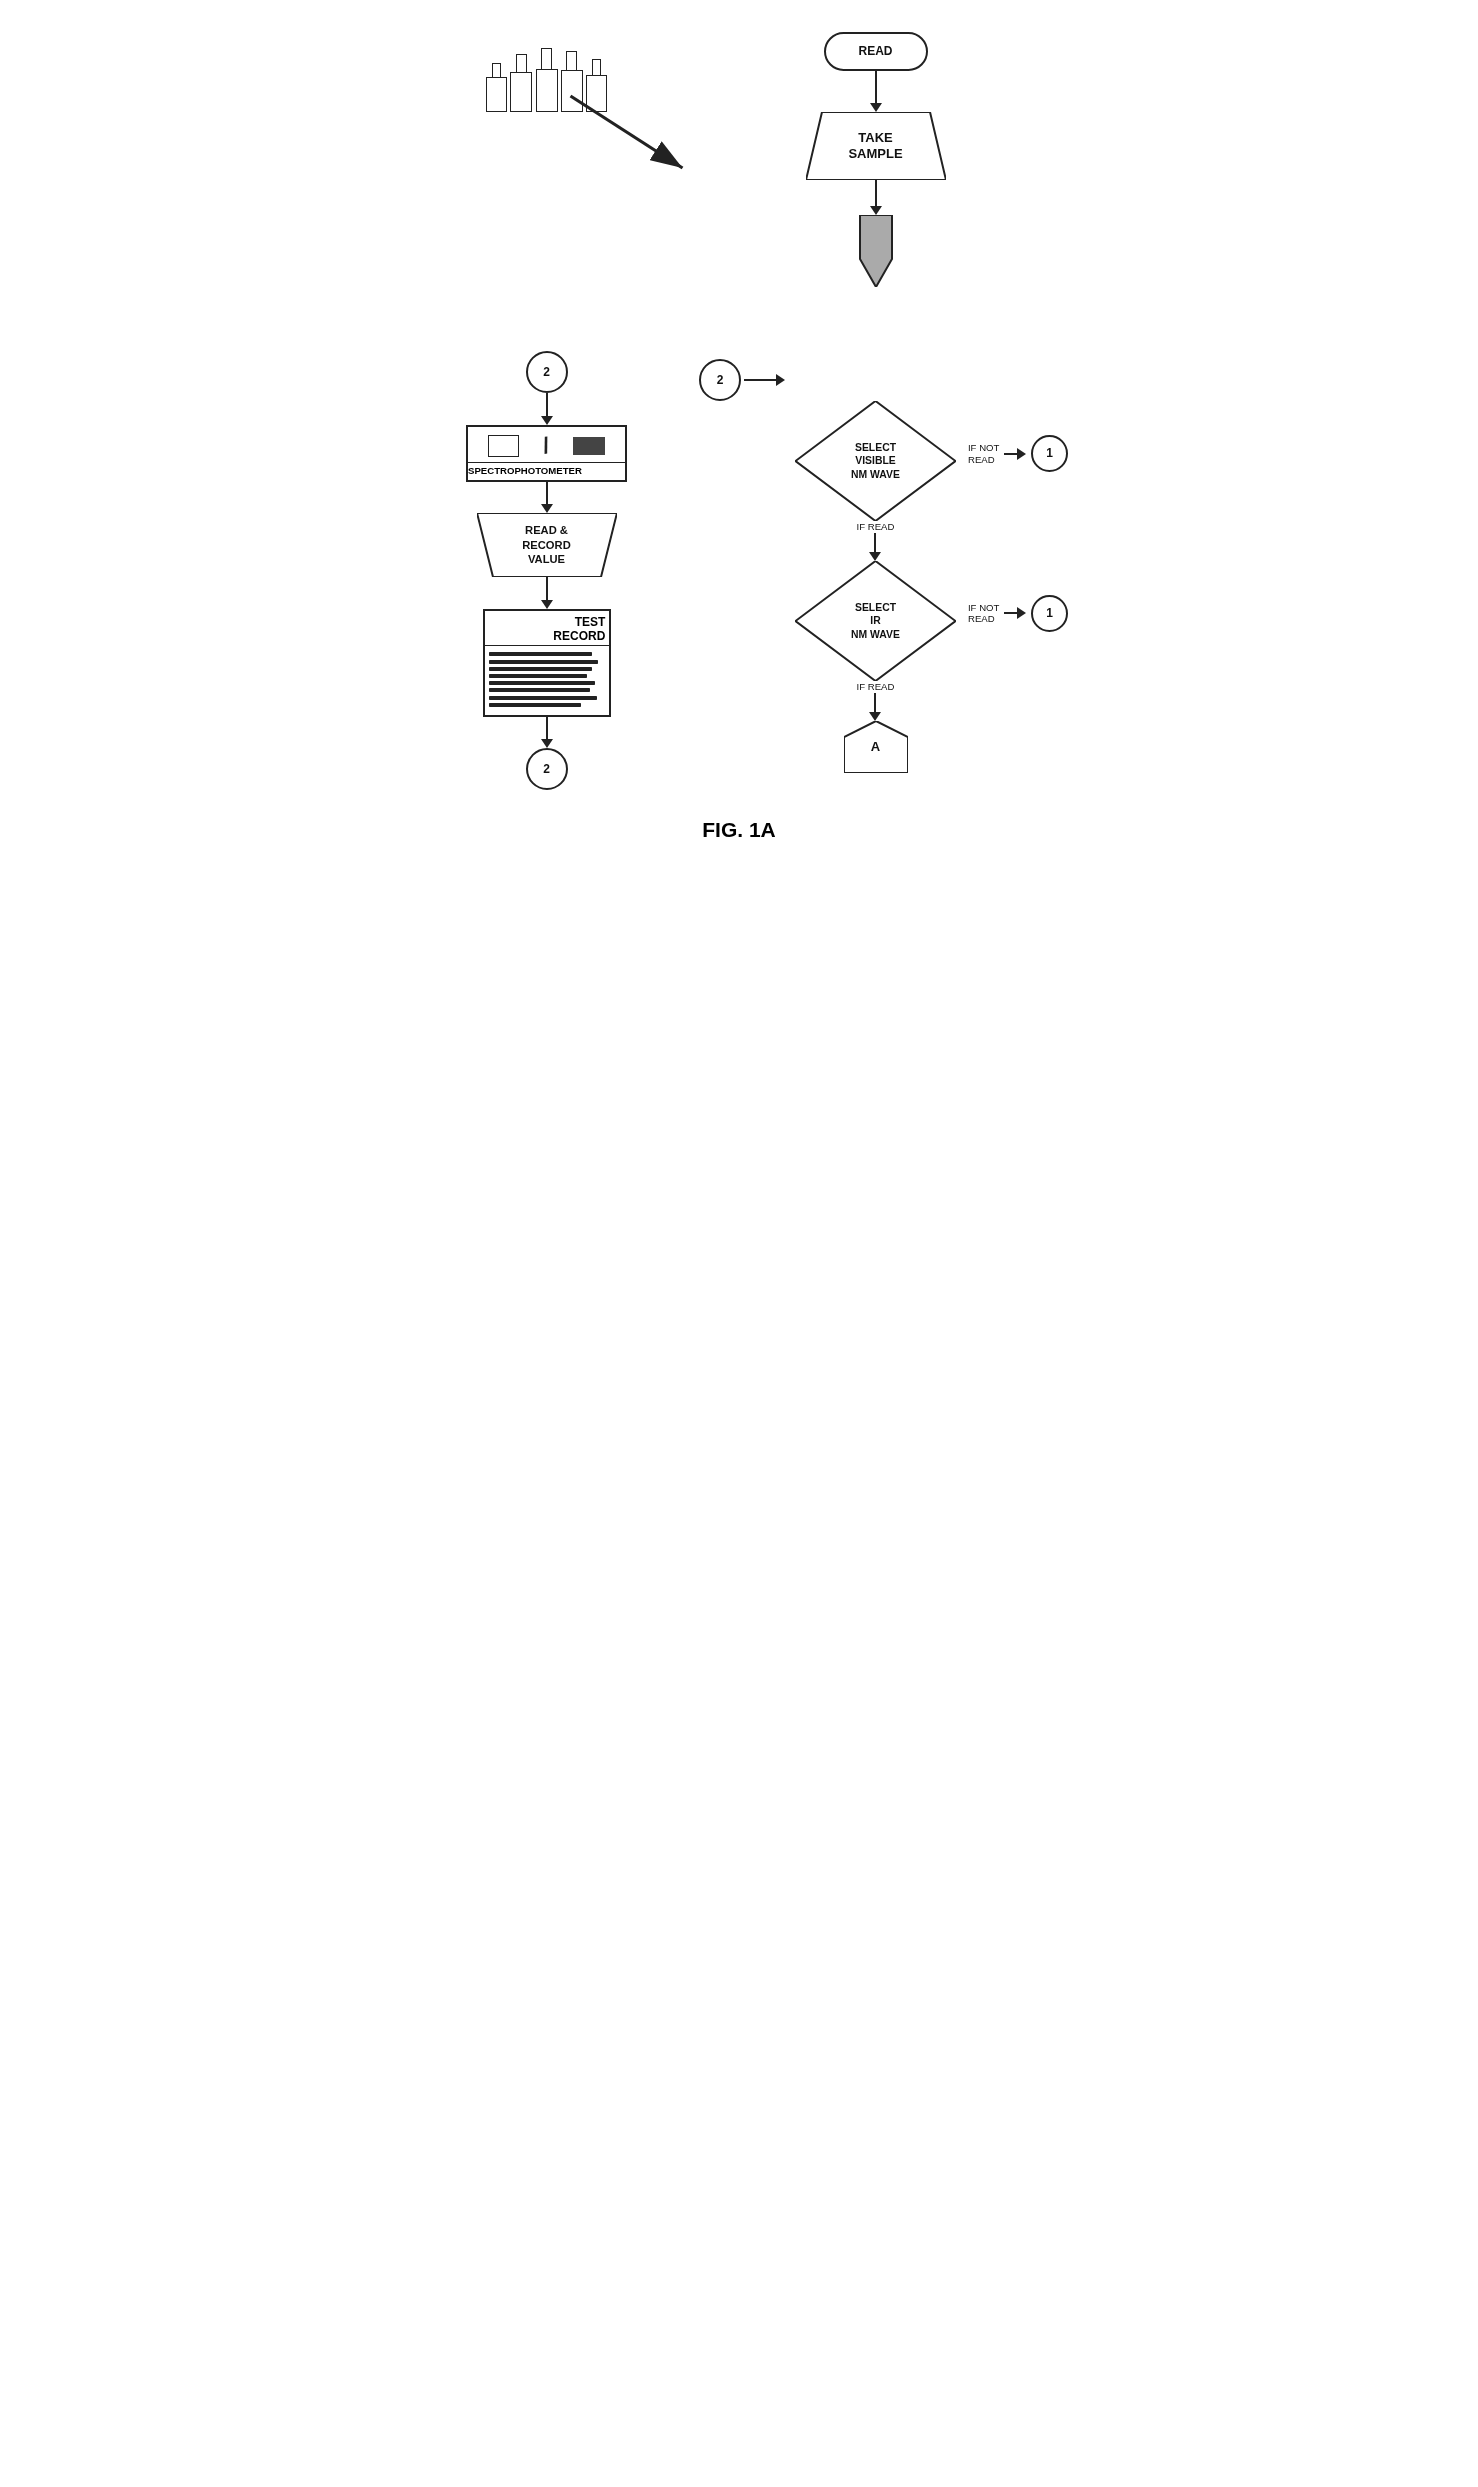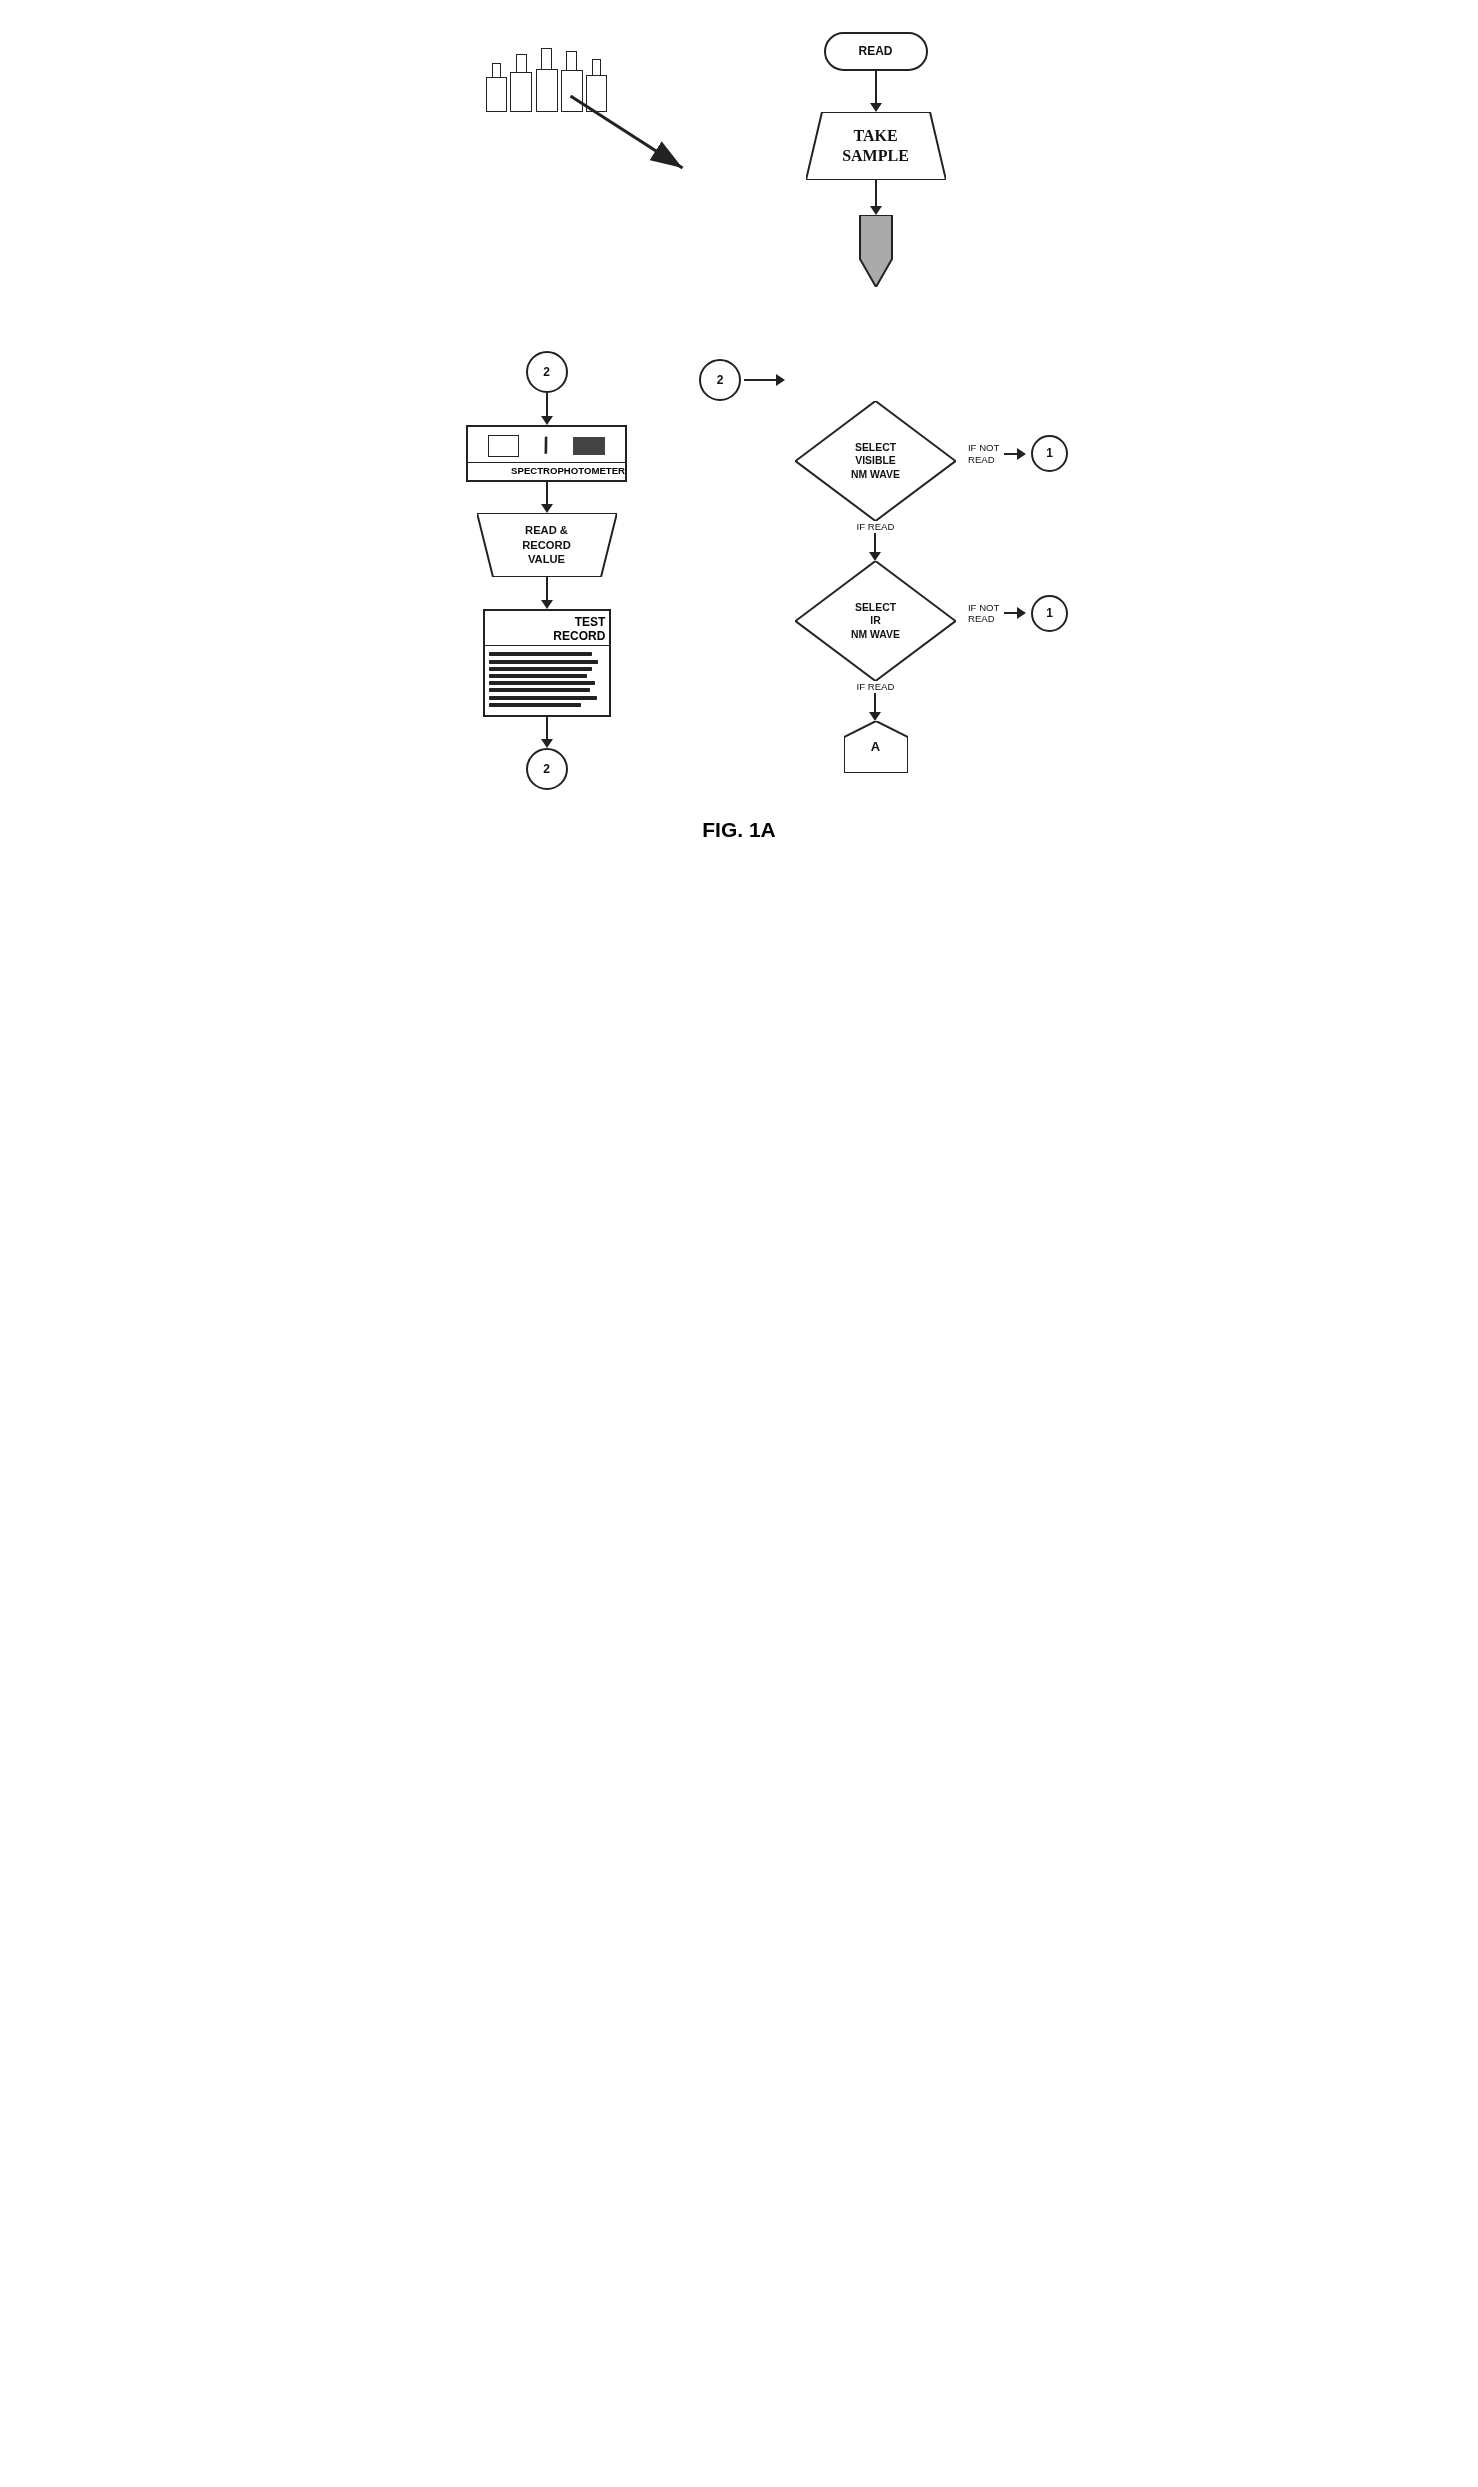--- a/index.html
+++ b/index.html
@@ -119,21 +119,21 @@
     }
     .spectro-rect-dark {
       width: 32px; height: 17.7px;
       background: #444;
     }
     .spectro-slash {
       font-size: 22.5px; font-weight: bold; color: #222; transform: rotate(-10deg);
     }
     .spectro-label {
       border-top: 1.6px solid #222;
-      text-align: right;
+      text-align: left;
       font-size: 9.6px;
       font-weight: bold;
       padding: 2.4px 0 3.2px;
     }
 
     
     .test-record-box {
       border: 2px solid #222;
       width: 128px;
       background: #fff;
@@ -229,21 +229,21 @@
 
         <div style="display:flex; flex-direction:column; align-items:center;">
           <div class="v-line" style="height:32px;"></div>
           <div class="arrow-down" style="margin-bottom:0;"></div>
         </div>
 
         <div class="trapezoid-down" style="width:140px; height:68px;">
           <svg width="140" height="68" viewBox="0 0 175 85">
             <polygon points="20,0 155,0 175,85 0,85" fill="white" stroke="#222" stroke-width="2.5"></polygon>
           </svg>
-          <span class="flow-label" style="position:relative; z-index:1; font-size:16px;font-family:Liberation Serif, serif;">TAKE<br>SAMPLE</span>
+          <span class="flow-label" style="position:relative; z-index:1; font-size:13px;">TAKE<br>SAMPLE</span>
         </div>
       </div>
 
       <svg style="position:absolute; top:40px; left:128px; pointer-events:none;" width="177" height="112" viewBox="0 0 220 140">
         <defs>
           <marker id="arrowhead" markerWidth="10" markerHeight="7" refX="10" refY="3.5" orient="auto">
             <polygon points="0 0, 10 3.5, 0 7" fill="#222"></polygon>
           </marker>
         </defs>
         <line x1="40" y1="30" x2="180" y2="120" stroke="#222" stroke-width="4" marker-end="url(#arrowhead)"></line>

